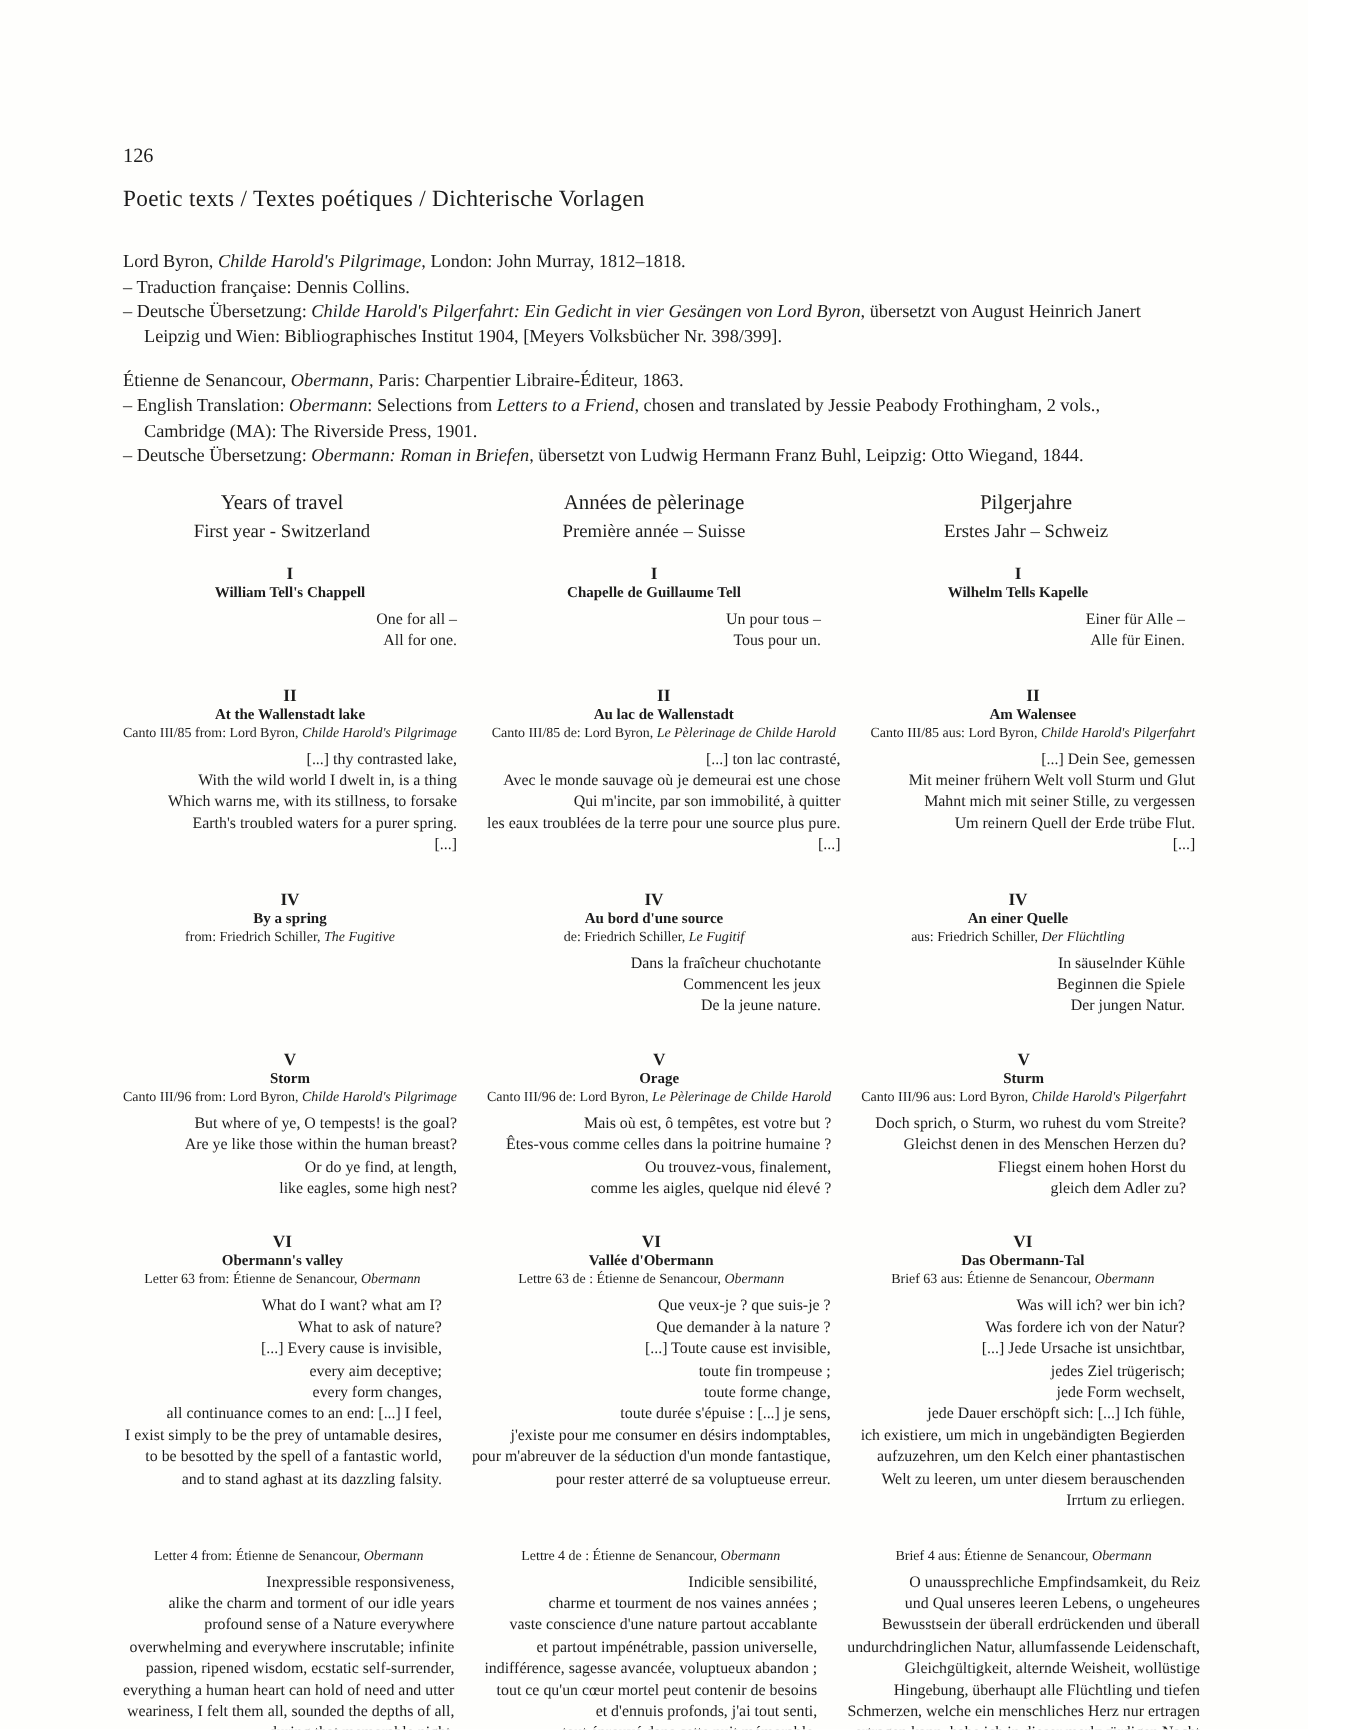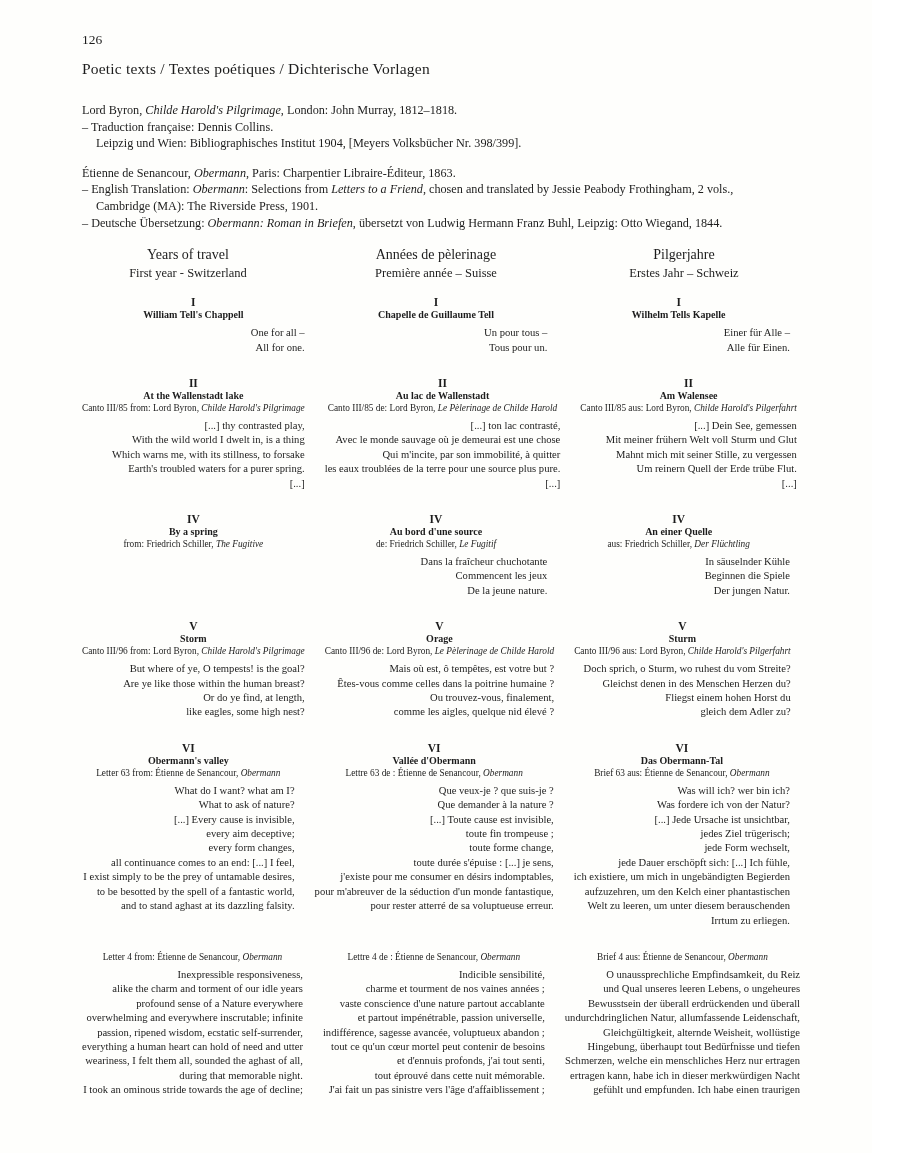--- a/index.html
+++ b/index.html
@@ -5,21 +5,21 @@
   * { margin: 0; padding: 0; box-sizing: border-box; }
   html, body { background: #ffffff; }
   body {
     font-family: "Liberation Serif", "DejaVu Serif", serif;
     color: #1c1c1c;
   }
   .sheet {
     width: 872px;
     height: 1153px;
     background: #fefefc;
-    padding: 32px 82px 36px 82px;
+    padding: 96px 82px 36px 82px;
     position: relative;
     overflow: hidden;
   }
   .page-number { font-size: 13.5px; margin-bottom: 12px; }
   .main-title {
     font-size: 15.5px;
     font-weight: 400;
     text-align: left;
     letter-spacing: 0.2px;
     margin: 4px 0 24px 0;
@@ -54,20 +54,21 @@
 </head>
 <body>
 
 <div class="sheet">
   <div class="page-number">126</div>
   <h1 class="main-title">Poetic texts / Textes poétiques / Dichterische Vorlagen</h1>
   <div class="bibliography" id="bibliography">
       <div class="bib-group">
         <div class="bib-line"><span>Lord Byron, </span><span class="italic">Childe Harold's Pilgrimage</span><span>, London: John Murray, 1812–1818.</span></div>
         <div class="bib-line"><span>– Traduction française: Dennis Collins.</span></div>
+        <div class="bib-line"><span>– Deutsche Übersetzung: </span><span class="italic">Childe Harold's Pilgerfahrt: Ein Gedicht in vier Gesängen von Lord Byron</span><span>, übersetzt von August Heinrich Janert</span></div>
         <div class="bib-line indent"><span>Leipzig und Wien: Bibliographisches Institut 1904, [Meyers Volksbücher Nr. 398/399].</span></div>
       </div>
       <div class="bib-group">
         <div class="bib-line"><span>Étienne de Senancour, </span><span class="italic">Obermann</span><span>, Paris: Charpentier Libraire-Éditeur, 1863.</span></div>
         <div class="bib-line"><span>– English Translation: </span><span class="italic">Obermann</span><span>: Selections from </span><span class="italic">Letters to a Friend</span><span>, chosen and translated by Jessie Peabody Frothingham, 2 vols.,</span></div>
         <div class="bib-line indent"><span>Cambridge (MA): The Riverside Press, 1901.</span></div>
         <div class="bib-line"><span>– Deutsche Übersetzung: </span><span class="italic">Obermann: Roman in Briefen</span><span>, übersetzt von Ludwig Hermann Franz Buhl, Leipzig: Otto Wiegand, 1844.</span></div>
       </div>
     </div>
   <div class="columns-header" id="columns-header">
@@ -110,21 +111,21 @@
             <div class="line">Alle für Einen.</div>
           </div>
         </div>
       </div>
       <div class="block-row gap">
         <div class="cell">
           <div class="numeral">II</div>
           <div class="sec-title">At the Wallenstadt lake</div>
           <div class="source"><span>Canto III/85 from: Lord Byron, </span><span class="italic">Childe Harold's Pilgrimage</span></div>
           <div class="body">
-            <div class="line">[...] thy contrasted play,</div>
+            <div class="line">[...] thy contrasted lake,</div>
             <div class="line">With the wild world I dwelt in, is a thing</div>
             <div class="line">Which warns me, with its stillness, to forsake</div>
             <div class="line">Earth's troubled waters for a purer spring.</div>
             <div class="line">[...]</div>
           </div>
         </div>
         <div class="cell">
           <div class="numeral">II</div>
           <div class="sec-title">Au lac de Wallenstadt</div>
           <div class="source"><span>Canto III/85 de: Lord Byron, </span><span class="italic">Le Pèlerinage de Childe Harold</span></div>
@@ -265,21 +266,21 @@
       <div class="block-row gap">
         <div class="cell">
           <div class="source"><span>Letter 4 from: Étienne de Senancour, </span><span class="italic">Obermann</span></div>
           <div class="body">
             <div class="line">Inexpressible responsiveness,</div>
             <div class="line">alike the charm and torment of our idle years</div>
             <div class="line">profound sense of a Nature everywhere</div>
             <div class="line">overwhelming and everywhere inscrutable; infinite</div>
             <div class="line">passion, ripened wisdom, ecstatic self-surrender,</div>
             <div class="line">everything a human heart can hold of need and utter</div>
-            <div class="line">weariness, I felt them all, sounded the aghast of all,</div>
+            <div class="line">weariness, I felt them all, sounded the depths of all,</div>
             <div class="line">during that memorable night.</div>
             <div class="line">I took an ominous stride towards the age of decline;</div>
           </div>
         </div>
         <div class="cell">
           <div class="source"><span>Lettre 4 de : Étienne de Senancour, </span><span class="italic">Obermann</span></div>
           <div class="body">
             <div class="line">Indicible sensibilité,</div>
             <div class="line">charme et tourment de nos vaines années ;</div>
             <div class="line">vaste conscience d'une nature partout accablante</div>
@@ -292,21 +293,21 @@
           </div>
         </div>
         <div class="cell">
           <div class="source"><span>Brief 4 aus: Étienne de Senancour, </span><span class="italic">Obermann</span></div>
           <div class="body">
             <div class="line">O unaussprechliche Empfindsamkeit, du Reiz</div>
             <div class="line">und Qual unseres leeren Lebens, o ungeheures</div>
             <div class="line">Bewusstsein der überall erdrückenden und überall</div>
             <div class="line">undurchdringlichen Natur, allumfassende Leidenschaft,</div>
             <div class="line">Gleichgültigkeit, alternde Weisheit, wollüstige</div>
-            <div class="line">Hingebung, überhaupt tout Bedürfnisse und tiefen</div>
+            <div class="line">Hingebung, überhaupt alle Flüchtling und tiefen</div>
             <div class="line">Schmerzen, welche ein menschliches Herz nur ertragen</div>
             <div class="line">ertragen kann, habe ich in dieser merkwürdigen Nacht</div>
             <div class="line">gefühlt und empfunden. Ich habe einen traurigen</div>
           </div>
         </div>
       </div>
     </div>
 </div>
 
 </body></html>

